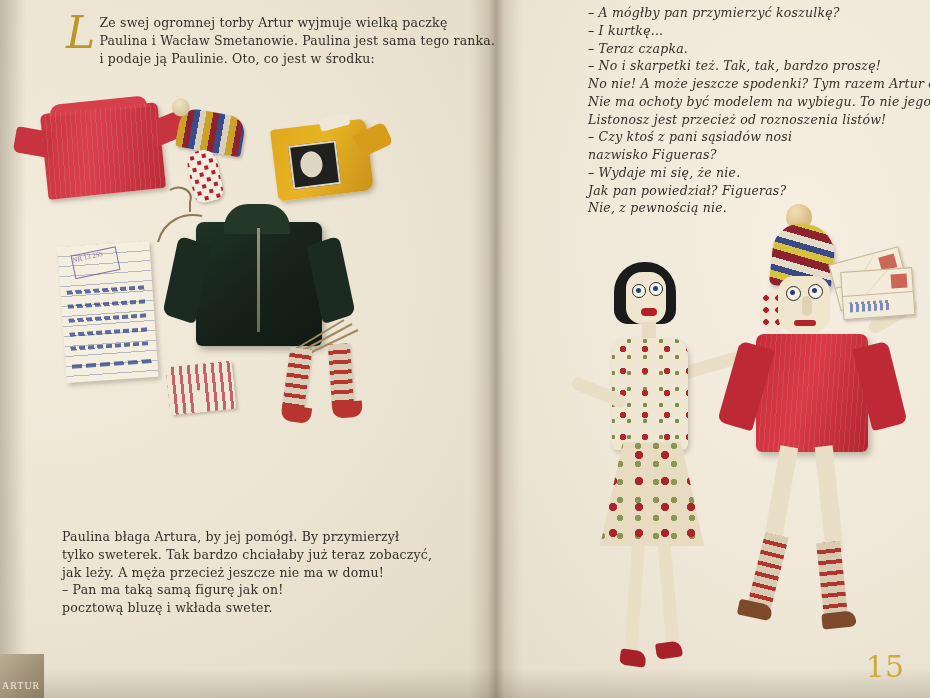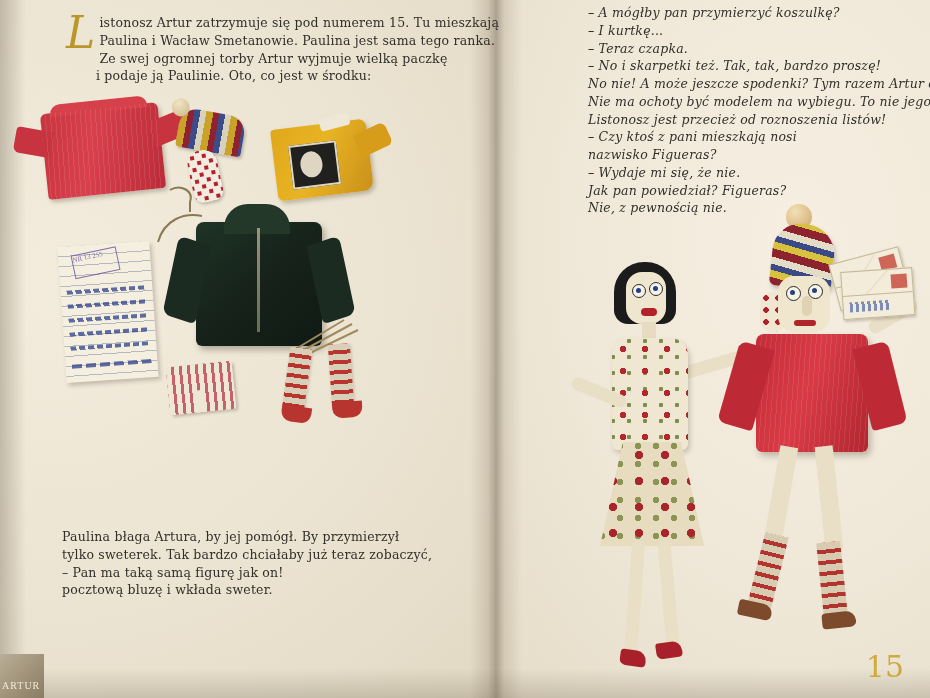--- a/index.html
+++ b/index.html
@@ -476,30 +476,30 @@
 <div id="page">
 
   <div class="paper-left"></div>
   <div class="paper-right"></div>
   <div class="gutter"></div>
   <div class="page-edge-left"></div>
   <div class="page-edge-bottom"></div>
 
   <div class="txt hand drop-para">
     <span class="dropcap">L</span>
-    <span class="line">istonosz Artur zatrzymuje się pod numerem 15. Tu mieszkają</span>
+    <span class="line" style="padding-left:12px">Ze swej ogromnej torby Artur wyjmuje wielką paczkę</span>
     <span class="line">Paulina i Wacław Smetanowie. Paulina jest sama tego ranka.</span>
-    <span class="line" style="padding-left:12px">Ze swej ogromnej torby Artur wyjmuje wielką paczkę</span>
     <span class="line" style="padding-left:12px">i podaje ją Paulinie. Oto, co jest w środku:</span>
   </div>
 
 
   <div class="txt hand" style="left:62px; top:528px; width:400px;">
     <span class="line">Paulina błaga Artura, by jej pomógł. By przymierzył</span>
     <span class="line">tylko sweterek. Tak bardzo chciałaby już teraz zobaczyć,</span>
+    <span class="line">jak leży. A męża przecież jeszcze nie ma w domu!</span>
     <span class="line">– Pan ma taką samą figurę jak on!</span>
     <span class="line">pocztową bluzę i wkłada sweter.</span>
   </div>
 
   <div class="art sweater-red">
     <div class="sleeve-l"></div>
     <div class="sleeve-r"></div>
   </div>
 
   <div class="art cap-striped">
@@ -553,21 +553,21 @@
   <div class="art sock2"></div>
 
   <div class="txt hand right-col">
     <span class="line">– A mógłby pan przymierzyć koszulkę?</span>
     <span class="line">– I kurtkę...</span>
     <span class="line">– Teraz czapka.</span>
     <span class="line">– No i skarpetki też. Tak, tak, bardzo proszę!</span>
     <span class="line">No nie! A może jeszcze spodenki? Tym razem Artur odmawia.</span>
     <span class="line">Nie ma ochoty być modelem na wybiegu. To nie jego zawód.</span>
     <span class="line">Listonosz jest przecież od roznoszenia listów!</span>
-    <span class="line">– Czy ktoś z pani mieszkają nosi</span>
+    <span class="line">– Czy ktoś z pani sąsiadów nosi</span>
     <span class="line">nazwisko Figueras?</span>
     <span class="line">– Wydaje mi się, że nie.</span>
     <span class="line">Jak pan powiedział? Figueras?</span>
     <span class="line">Nie, z pewnością nie.</span>
   </div>
 
   <div class="art figure-woman">
     <div class="w-arm r"></div>
     <div class="w-hair"></div>
     <div class="w-face"></div>

